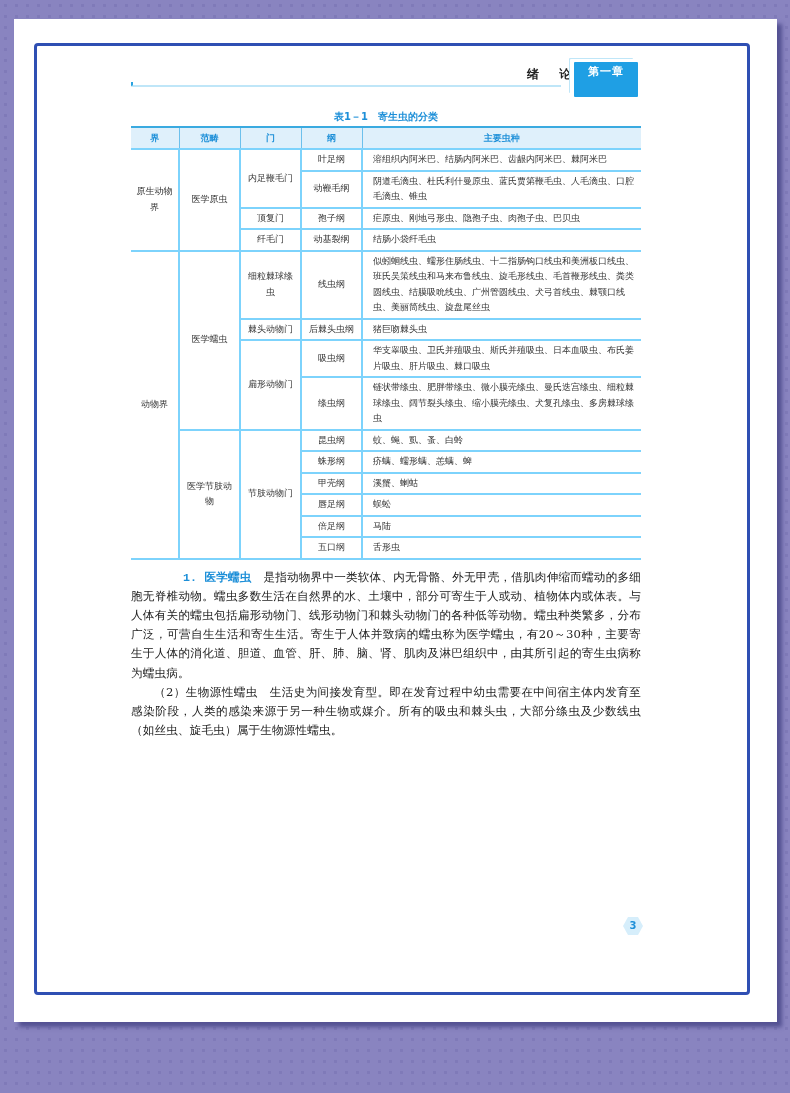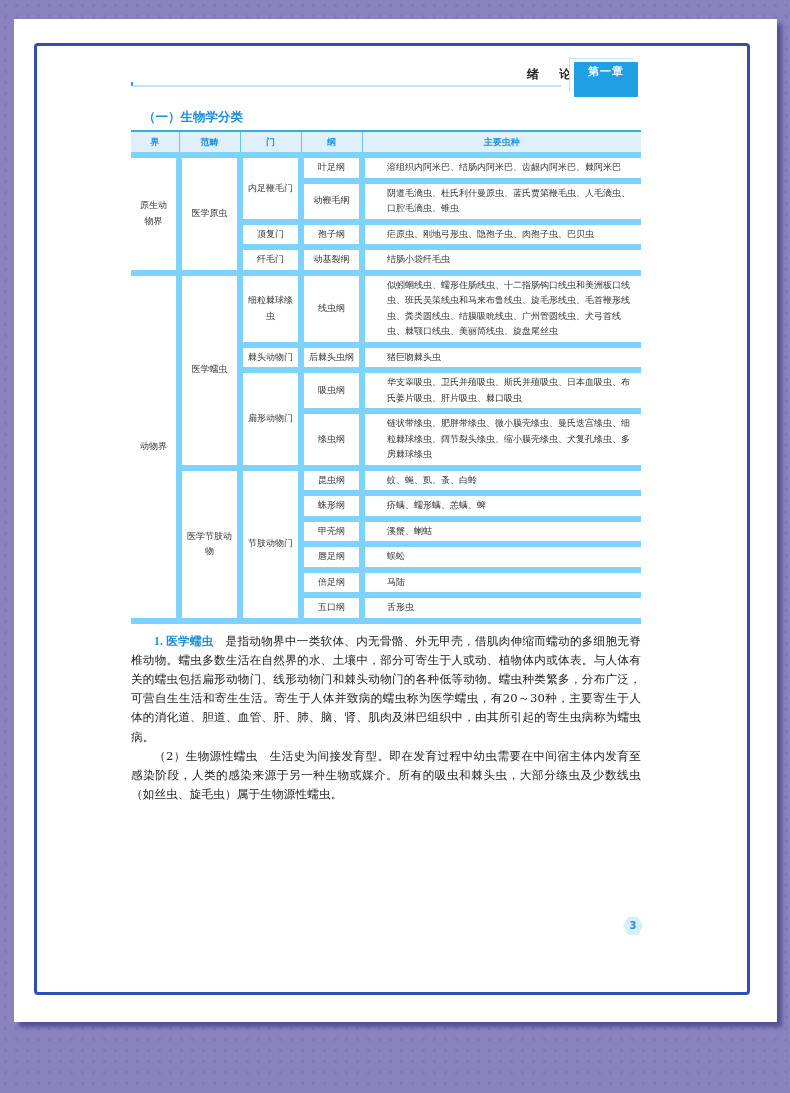--- a/index.html
+++ b/index.html
@@ -51,28 +51,28 @@
   table.tax {
     width:510px; border-collapse:collapse; font-size:9px; color:#333;
     border-top:2px solid #3aaae0; border-bottom:2px solid #3aaae0;
     table-layout:fixed;
   }
   table.tax th {
     background:#dff0fb; color:#1d8fd8; font-weight:bold; height:18px;
     border:1px solid #6cc0ec; border-top:none; font-size:9px;
   }
   table.tax td {
-    border:6px solid #7dd3fc; padding:2px 5px; text-align:center; vertical-align:middle;
+    border:2px solid #7dd3fc; padding:2px 5px; text-align:center; vertical-align:middle;
     line-height:15.5px;
   }
   table.tax tr > *:first-child { border-left:none; }
   table.tax tr > *:last-child { border-right:none; }
-  table.tax td.species { text-align:left; padding-left:22px; }
+  table.tax td.species { text-align:left; padding-left:10px; }
   table.tax tr.sep td { border-top:2px solid #6d28d9; }
-  .lead { color:#1d8fd8; font-weight:bold; font-family:Liberation Serif, serif; }
+  .lead { color:#1d8fd8; font-weight:bold; font-family:Liberation Mono, monospace;margin-left:29px; }
   .page-num {
     position:absolute; left:623px; top:917px; width:20px; height:18px;
     background:#d6eefb; color:#1d8fd8; font-size:10px; font-weight:bold; text-align:center; line-height:18px;
     clip-path: polygon(25% 0,75% 0,100% 50%,75% 100%,25% 100%,0 50%);
     font-family:"DejaVu Sans","Liberation Sans",sans-serif;
   }
 </style>
 </head>
 <body>
 
@@ -80,22 +80,22 @@
   <div class="frame"></div>
 </div>
 
 <div class="run-head">
   <div class="run-rule"></div>
   <div class="run-title">绪 论</div>
   <div class="chap-tab">第一章</div>
 </div>
 
 <div class="content">
-  <div class="h2">（一）生物学分类</div>
 
+  <div class="caption">表1－1　寄生虫的分类</div>
   <table class="tax">
     <colgroup>
       <col style="width:48px">
         <col style="width:61px">
         <col style="width:61px">
         <col style="width:61px">
         <col>
     </colgroup>
     <thead>
       <tr>

